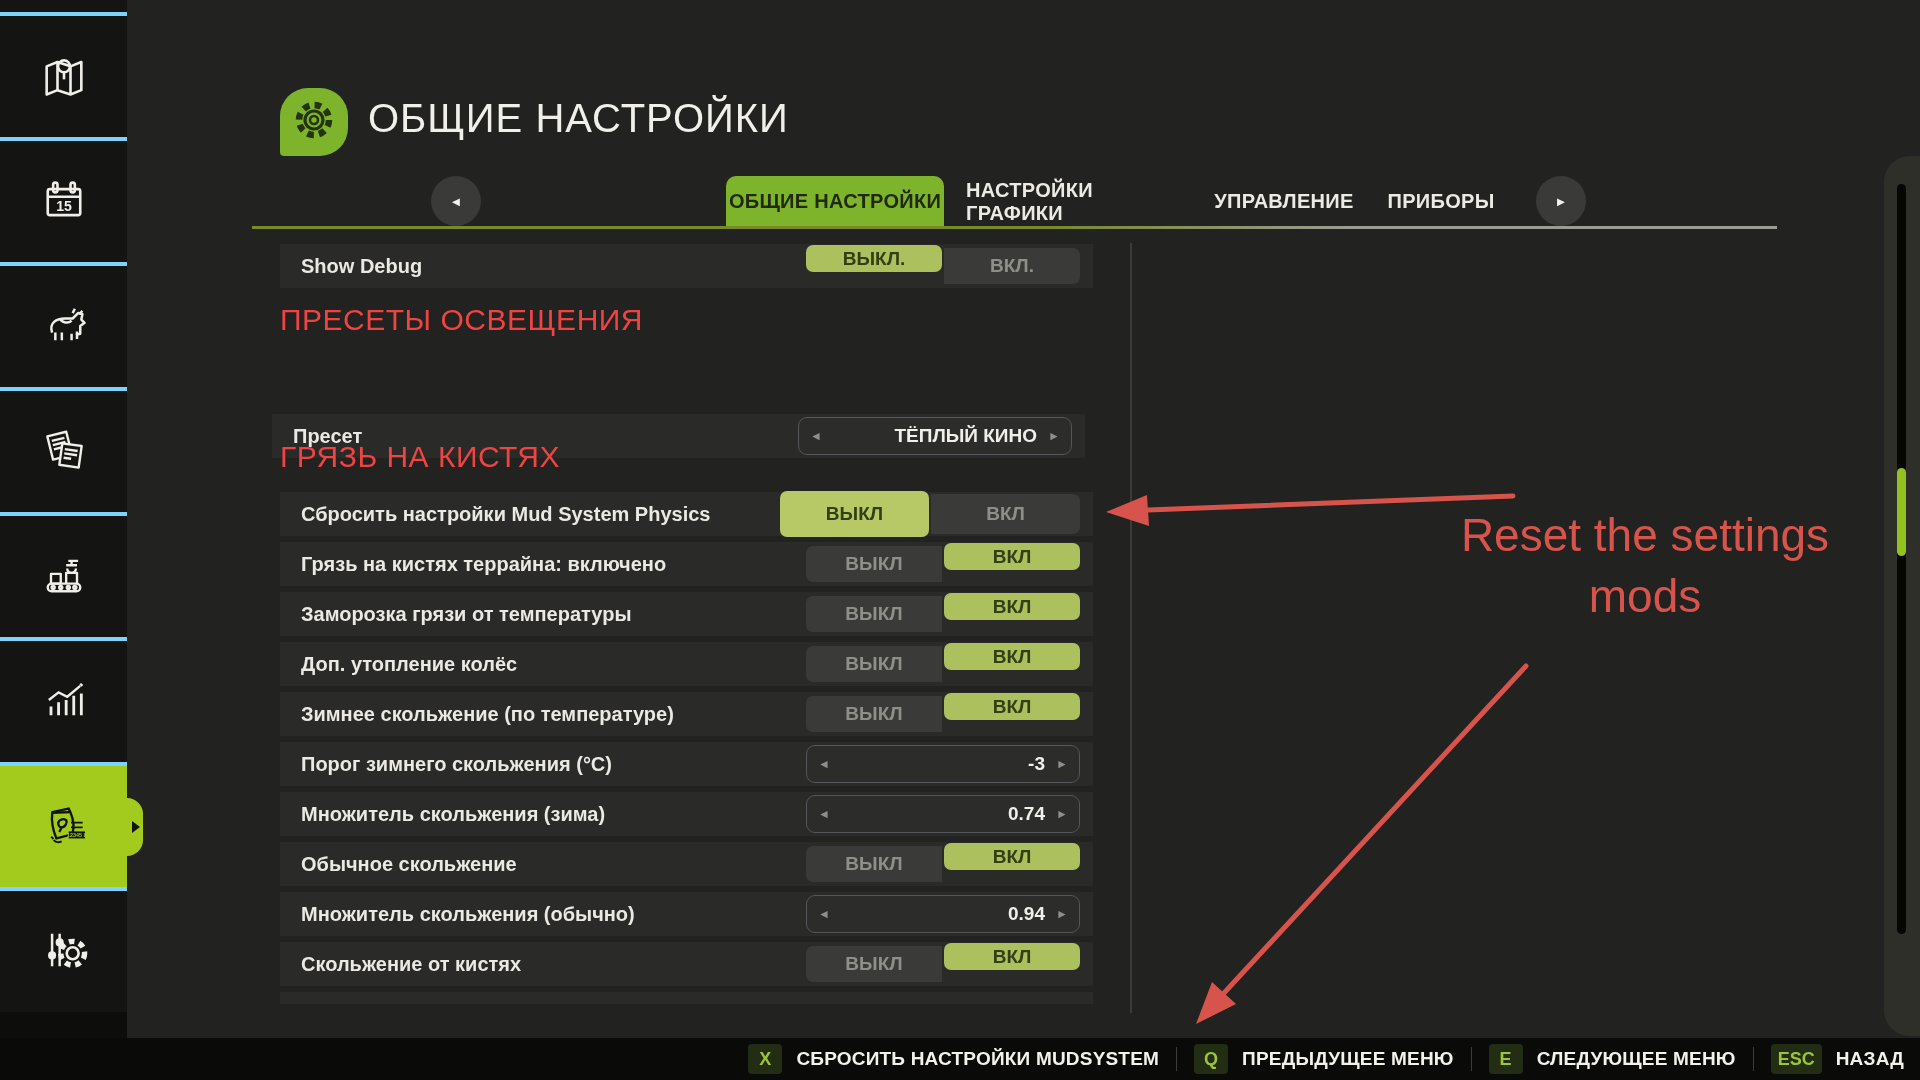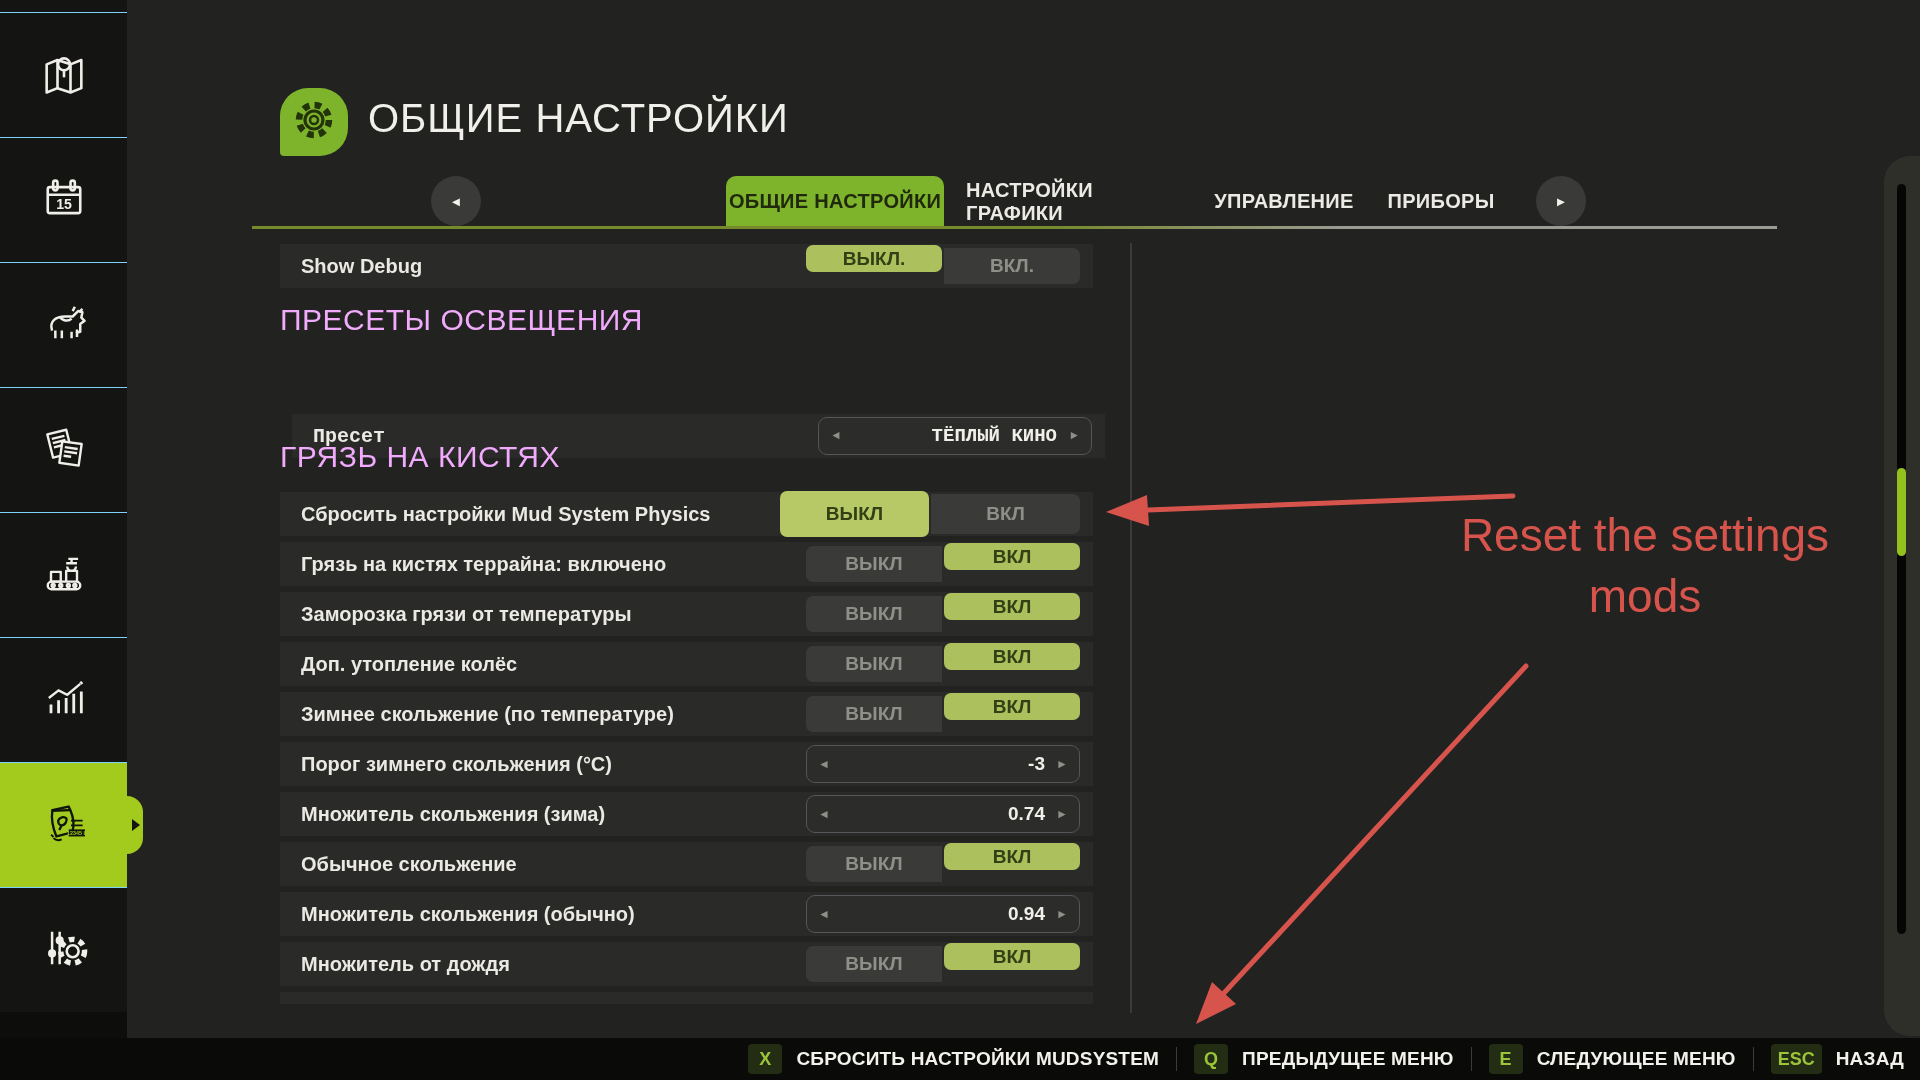--- a/index.html
+++ b/index.html
@@ -3,21 +3,21 @@
 <meta charset="utf-8">
 <style>
   * { margin:0; padding:0; box-sizing:border-box; }
   html,body { width:1920px; height:1080px; overflow:hidden; background:#222220;
               font-family:"Liberation Sans", sans-serif; }
   .abs { position:absolute; }
   #stage { position:relative; width:1920px; height:1080px; background:#222220; }
 
   
   #sidebar { left:0; top:0; width:127px; height:1012px; background:#141412; }
-  .side-cell { position:relative; width:127px; height:125px; border-top:1px solid #7dd3fc;
+  .side-cell { position:relative; width:127px; height:125px; border-top:4px solid #7dd3fc;
                display:flex; align-items:center; justify-content:center; }
   .side-cell:first-child { border-top:none; height:12px; }
   .side-cell.selected { background:#a3cb1e; }
   .side-bump { position:absolute; right:-16px; top:50%; transform:translateY(-50%);
                width:20px; height:58px; background:#a3cb1e; border-radius:0 16px 16px 0;
                display:flex; align-items:center; justify-content:center; }
   .side-bump .tri { width:0; height:0; border-left:8px solid #141412; border-top:6px solid transparent;
                     border-bottom:6px solid transparent; margin-left:6px; }
   #sidebar-bottom { left:0; top:1012px; width:127px; height:68px; background:#0d0d0b; }
 
@@ -32,21 +32,21 @@
   .tab { top:176px; height:51px; display:flex; align-items:center; justify-content:center;
          color:#eceae4; font-size:20px; font-weight:bold; letter-spacing:0.3px; }
   .tab.selected { background:#7eb42c; color:#20290d; border-radius:10px 10px 0 0; }
   #tab-underline { left:252px; top:226px; width:1525px; height:3px;
         background:linear-gradient(90deg,#76892b 0%,#76892b 52%,#9b9b93 72%,#9b9b93 100%); }
 
   
   .srow { position:relative; width:813px; height:44px; background:#2a2a28;
           display:flex; align-items:center; }
   .rlabel { margin-left:21px; font-size:20px; font-weight:bold; color:#eae9e3; }
-  .section-title { left:280px; width:813px; font-size:30px; color:#f0abfc; letter-spacing:0.5px; }
+  .section-title { left:280px; width:813px; font-size:30px; color:#ef4444; letter-spacing:0.5px; }
 
   .toggle { position:absolute; right:13px; display:flex; width:274px; height:36px; }
   .t-half { flex:1; display:flex; align-items:center; justify-content:center;
             background:#3a3a38; color:#8f8f89; font-size:19px; font-weight:bold; }
   .t-half:first-child { border-radius:7px 0 0 7px; }
   .t-half:last-child  { border-radius:0 7px 7px 0; margin-left:2px; }
   .t-half.sel { background:#adc05e; color:#333f14; border-radius:7px; height:27px; margin-top:-3px; z-index:2; }
   .toggle.big { width:300px; height:40px; }
   .toggle.big .t-half.sel { background:#b6c966; height:46px; }
 
@@ -226,21 +226,21 @@
   <div class="srow abs" style="left:280px; top:244px;">
     <span class="rlabel">Show Debug</span>
     <div class="toggle">
       <span class="t-half sel">ВЫКЛ.</span>
       <span class="t-half">ВКЛ.</span>
     </div>
   </div>
 
   <div class="section-title abs" style="top:303px;">ПРЕСЕТЫ ОСВЕЩЕНИЯ</div>
 
-  <div class="srow abs" style="left:292px; top:370px;font-family:Liberation Mono, monospace;">
+  <div class="srow abs" style="left:272px; top:370px;">
     <span class="rlabel">Пресет</span>
     <div class="selector">
       <span class="arr">◄</span>
       <span class="val">ТЁПЛЫЙ КИНО</span>
       <span class="arr">►</span>
     </div>
   </div>
 
   <div class="section-title abs" style="top:440px;">ГРЯЗЬ НА КИСТЯХ</div>
 
@@ -315,21 +315,21 @@
     <div class="srow">
       <span class="rlabel">Множитель скольжения (обычно)</span>
       <div class="selector">
         <span class="arr">◄</span>
         <span class="val">0.94</span>
         <span class="arr">►</span>
       </div>
     </div>
 
     <div class="srow">
-      <span class="rlabel">Множитель от дождя</span>
+      <span class="rlabel">Скольжение от кистях</span>
       <div class="toggle">
         <span class="t-half">ВЫКЛ</span>
         <span class="t-half sel">ВКЛ</span>
       </div>
     </div>
 
     <div style="width:813px; height:12px; background:#2a2a28;"></div>
   </div>
 
   <div id="list-divider" class="abs"></div>

